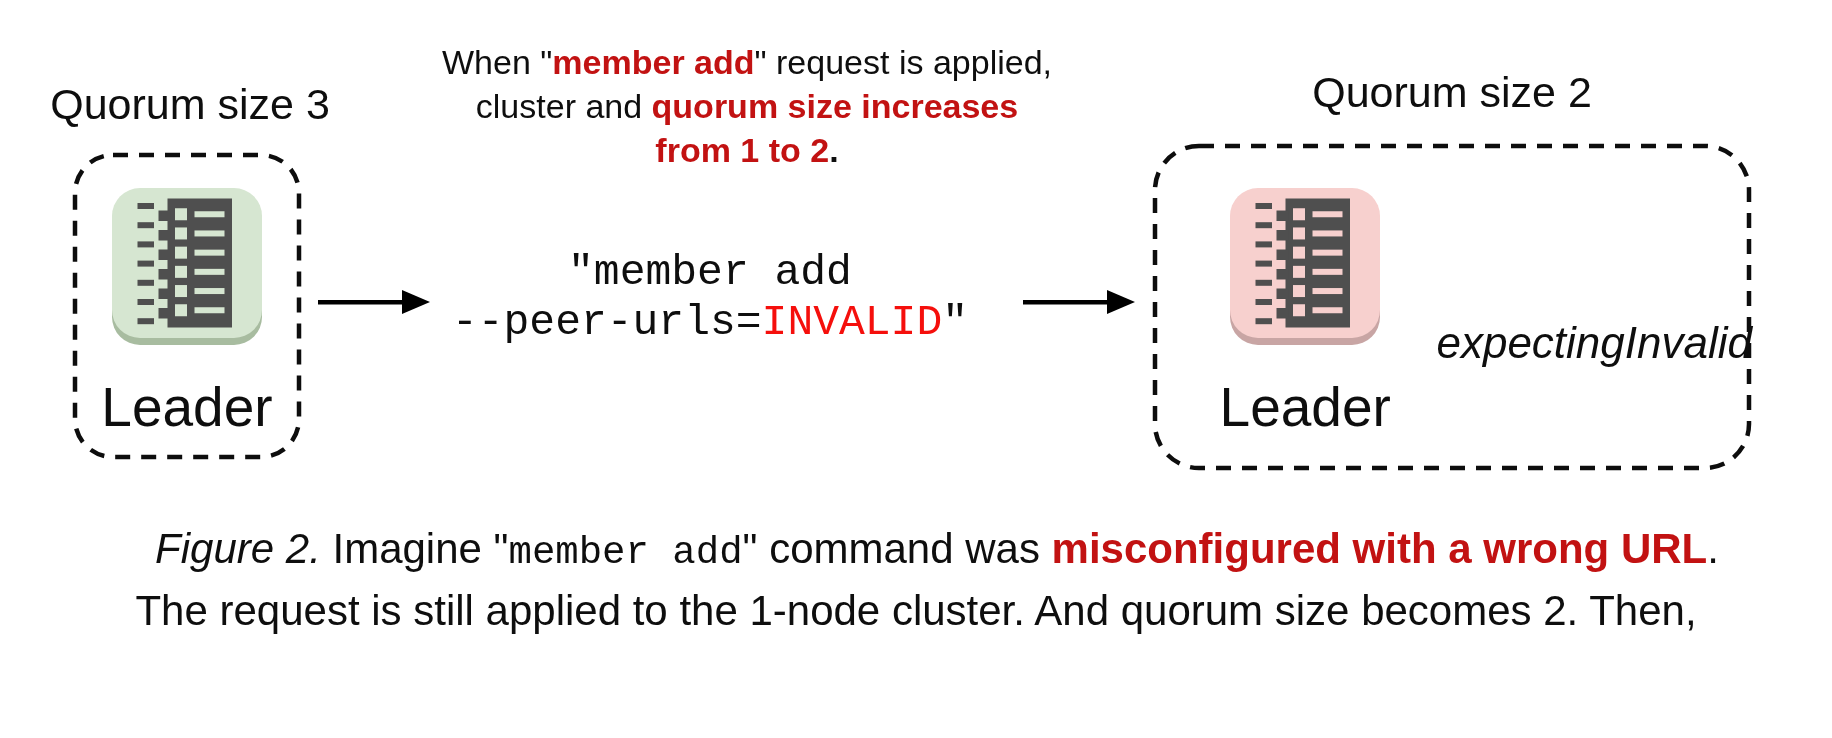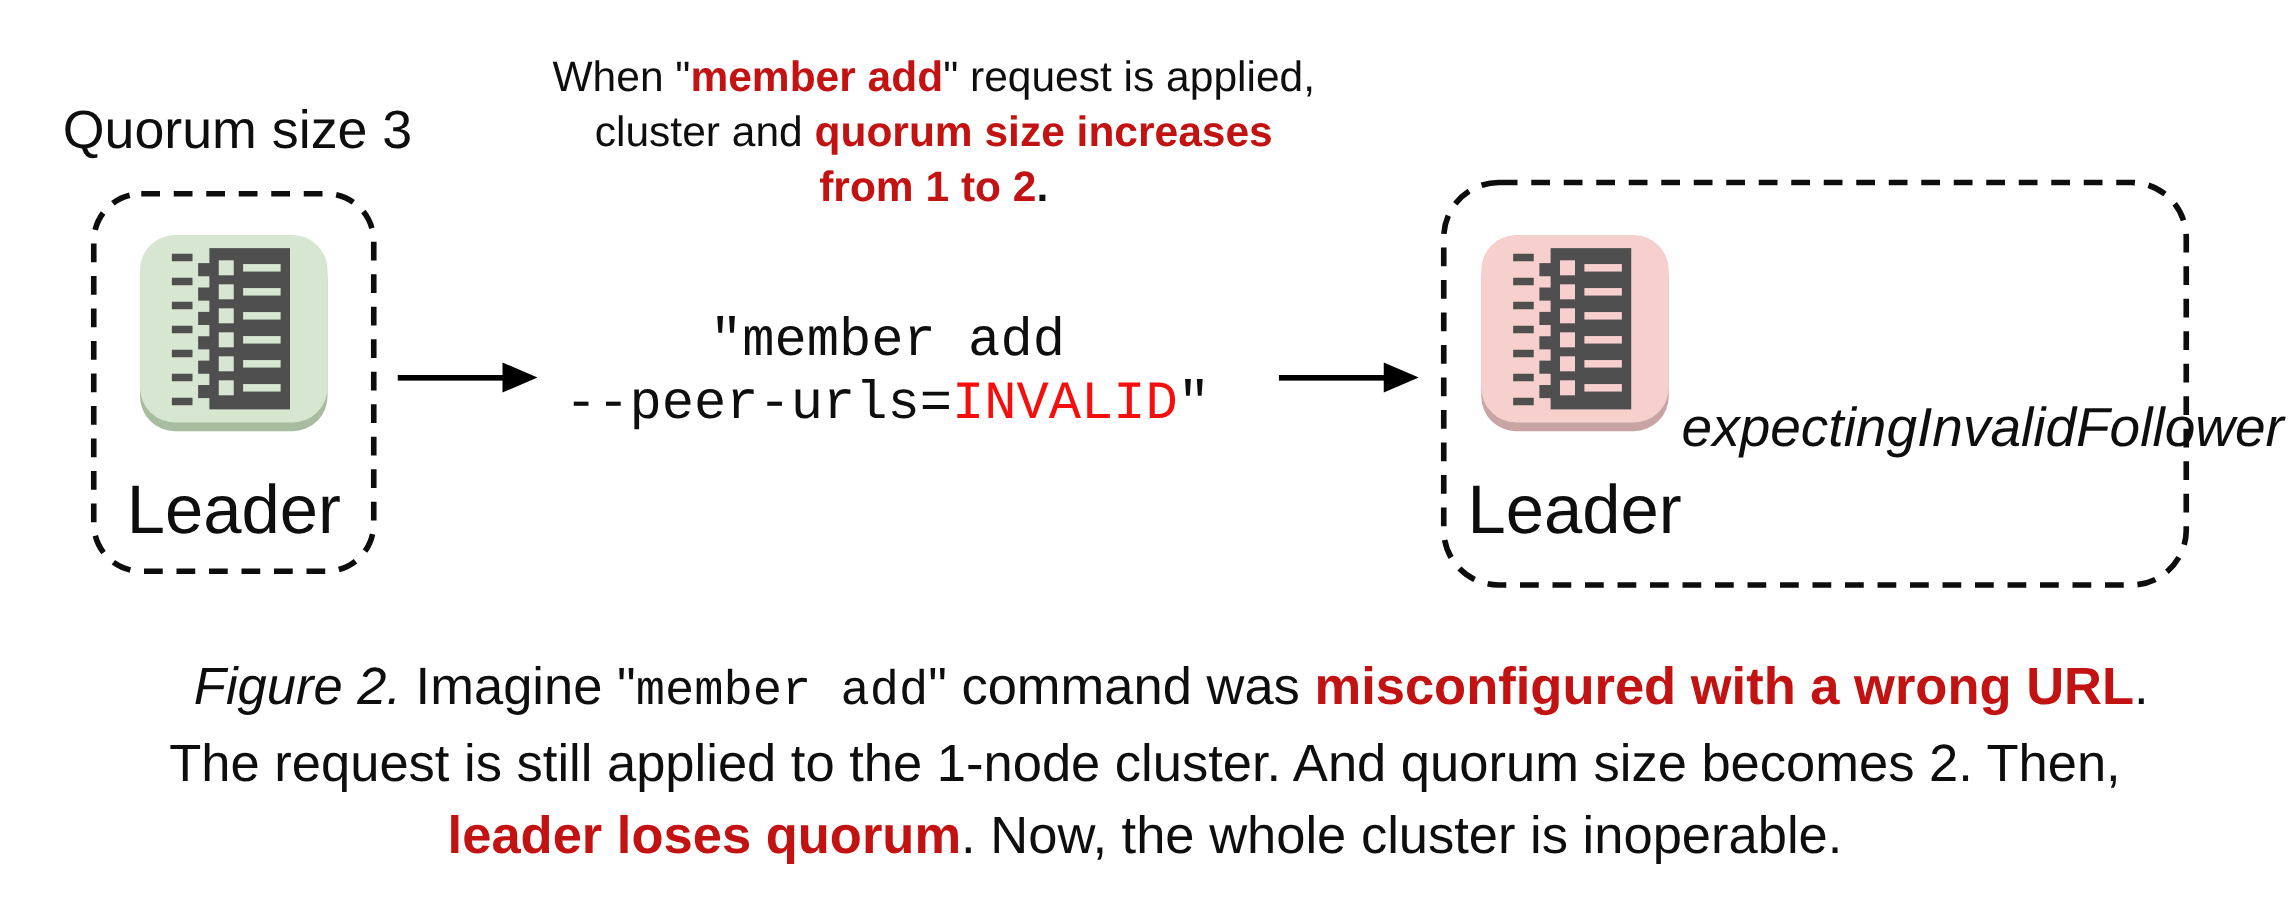--- a/index.html
+++ b/index.html
@@ -185,20 +185,21 @@
   <div class="command">
     <div><span>"member add</span></div>
     <div><span>--peer-urls=</span><span class="red-mono">INVALID</span><span>"</span></div>
   </div>
 
   <svg class="arrow arrow-2" width="112" height="26" viewBox="0 0 112 26">
     <rect x="0" y="11" width="86" height="4.5" fill="#000"></rect>
     <polygon points="84,1 84,25 112,13" fill="#000"></polygon>
   </svg>
 
+  <div class="cluster-title title-right">Quorum size 2</div>
 
   <div class="cluster-box box-right">
     <svg class="dash" width="600" height="328">
       <rect x="3" y="3" width="594" height="322" rx="44" fill="none" stroke="#0d0d0d" stroke-width="4.5" stroke-dasharray="15 11"></rect>
     </svg>
     <div class="box-right-inner">
       <div class="node-col">
         <div class="node-icon pink">
           <svg width="150" height="150" viewBox="0 0 100 100">
             <g class="g-dark">
@@ -231,24 +232,22 @@
               <rect x="42" y="77.5" width="8" height="8"></rect>
                 <rect x="55" y="79.5" width="20" height="4"></rect>
             </g>
           </svg>
         </div>
         <div class="node-label">Leader</div>
       </div>
       <div class="expect-col">
         <div class="expect-line">expecting</div>
         <div class="expect-line">Invalid</div>
-        <div class="expect-line">Follower</div>
       </div>
     </div>
   </div>
 
   <div class="caption">
     <div><span class="cap-italic">Figure 2.</span><span> Imagine "</span><span class="cap-mono">member add</span><span>" command was </span><span class="red-b">misconfigured with a wrong URL</span><span>.</span></div>
     <div><span>The request is still applied to the 1-node cluster. And quorum size becomes 2. Then,</span></div>
-    <div><span class="red-b">leader loses quorum</span><span>. Now, the whole cluster is inoperable.</span></div>
   </div>
 
 </div>
 
 </body></html>

